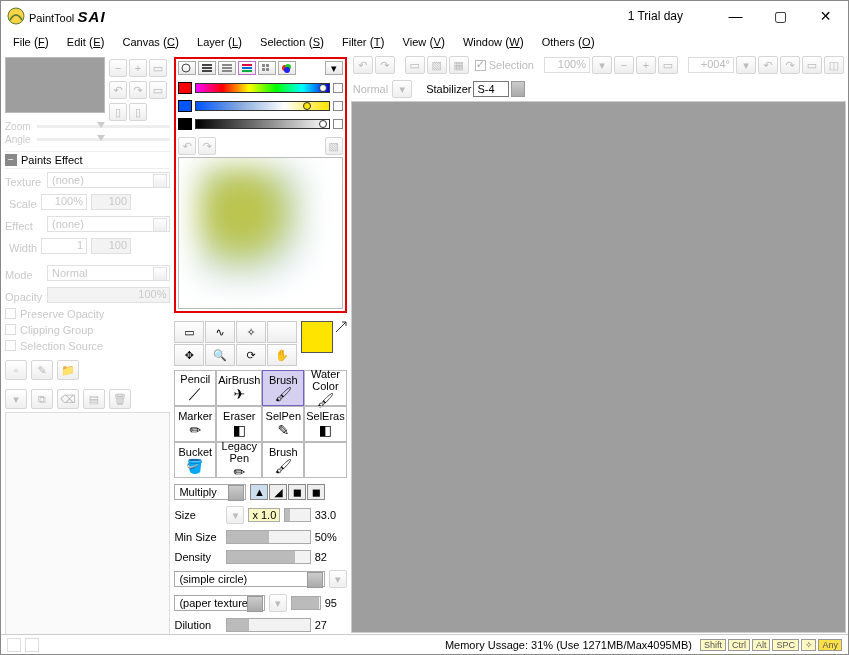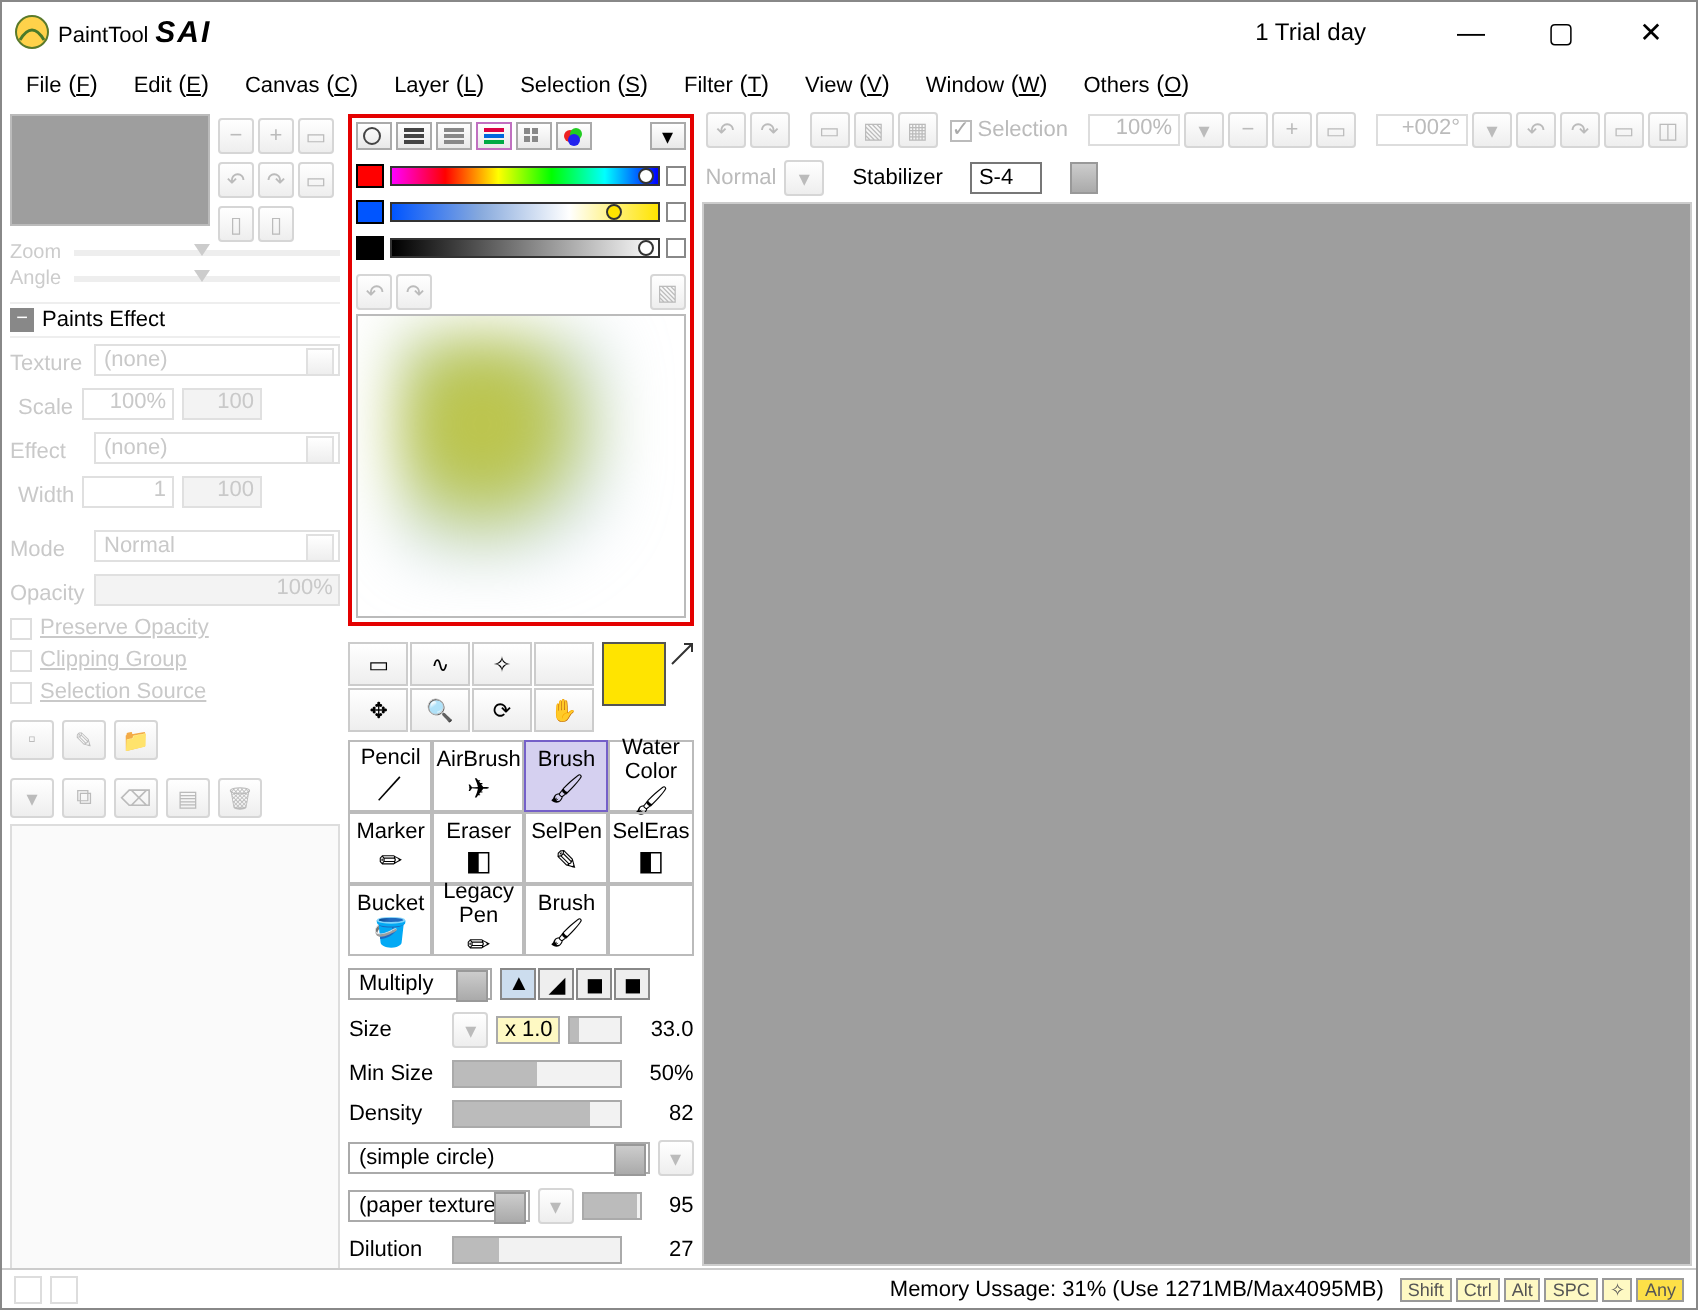--- a/index.html
+++ b/index.html
@@ -34,21 +34,21 @@
 
 .section-head { background: #fff; border-top: 1px solid #eee; border-bottom: 1px solid #eee; padding: 2px 0; display: flex; align-items: center; gap: 4px; font-size: 12px; margin-top: 4px; }
 .section-head .ico { width: 12px; height: 12px; background: #888; color: #fff; text-align: center; line-height: 12px; font-size: 10px; }
 .fieldrow { display: flex; align-items: flex-end; gap: 4px; margin: 3px 0; color: #c9c9c9; }
 .fieldrow .lab { width: 38px; }
 .fieldrow .lab2 { width: 32px; padding-left: 4px; }
 .dimselect { border: 1px solid #e0e0e0; height: 16px; flex: 1; display: flex; align-items: center; padding: 0 4px; color: #c9c9c9; position: relative; }
 .dimselect::after { content: ""; position: absolute; right: 2px; top: 1px; width: 12px; height: 12px; border: 1px solid #e0e0e0; background: linear-gradient(#fff,#eee); }
 .dimnum { border: 1px solid #e0e0e0; width: 46px; height: 16px; text-align: right; padding-right: 3px; color: #c9c9c9; }
 .dimslider { border: 1px solid #e0e0e0; width: 40px; height: 16px; background: #f3f3f3; text-align: right; padding-right: 3px; color: #c9c9c9; }
-.chkrow { display:flex; align-items:flex-end; gap:4px; color:#c9c9c9; margin:2px 0;text-decoration:underline; }
+.chkrow { display:flex; align-items:flex-start; gap:4px; color:#c9c9c9; margin:2px 0; }
 .chkrow .chk { width:11px; height:11px; border:1px solid #ddd; }
 
 .layerbtns { display:flex; gap:4px; margin:6px 0 3px 0; }
 .layerbtns .sqbtn { width:22px; height:20px; }
 .layerlist { flex:1; border:1px solid #ddd; background:#fafafa; min-height:160px; }
 
 
 .midcol { width: 180px; padding: 4px 2px 0 2px; display:flex; flex-direction:column; }
 .redbox { border: 2px solid #e40000; padding: 2px; height: 296px; display:flex; flex-direction:column; }
 .pickerbar { display:flex; align-items:center; gap:2px; margin-bottom:4px; }
@@ -74,35 +74,35 @@
 .brushcell.sel { background:#d5d0f0; border-color:#7560c8; }
 .brushcell .ico { font-size:14px; }
 
 .paramrow { display:flex; align-items:center; gap:4px; margin:3px 0; }
 .paramrow .lab { width:48px; }
 .paramrow .drop { border:1px solid #aaa; height:16px; padding:0 4px; display:flex; align-items:center; flex:0 0 72px; position:relative; }
 .paramrow .drop::after { content:""; position:absolute; right:1px; top:0; width:14px; height:14px; border:1px solid #999; background:linear-gradient(#ccc,#aaa); }
 .paramrow .shapes { display:flex; gap:1px; }
 .paramrow .shapes .sh { width:18px; height:16px; border:1px solid #888; background:#eee; display:flex; align-items:center; justify-content:center; }
 .paramrow .sliderbox { flex:1; height:14px; border:1px solid #aaa; background:linear-gradient(90deg,#bbb 0%,#bbb var(--f,50%), #f2f2f2 var(--f,50%), #f2f2f2 100%); }
-.paramrow .num { width:32px; text-align:right; }
+.paramrow .num { width:32px; text-align:left; }
 .paramrow .fulldrop { flex:1; border:1px solid #aaa; height:16px; padding:0 4px; position:relative; display:flex; align-items:center; }
 .paramrow .fulldrop::after { content:""; position:absolute; right:1px; top:0; width:14px; height:14px; border:1px solid #999; background:linear-gradient(#ccc,#aaa); }
 
 
 .rightarea { flex:1; display:flex; flex-direction:column; }
 .toprow { height:24px; display:flex; align-items:center; gap:2px; padding:2px 4px; }
 .topbtn { width:20px; height:18px; border:1px solid #d6d6d6; background:linear-gradient(#fff,#eee); border-radius:2px; color:#bbb; display:flex; align-items:center; justify-content:center; font-size:11px; }
 .topsel { flex:0 0 auto; display:flex; align-items:center; gap:3px; color:#bbb; margin-left:4px; }
 .topsel .chk { width:11px; height:11px; border:1px solid #bbb; position:relative; }
 .topsel .chk::after { content:"✓"; position:absolute; top:-3px; left:0; font-size:11px; color:#aaa; }
 .topfield { width:46px; height:16px; border:1px solid #ddd; text-align:right; padding-right:3px; color:#bbb; }
 .secondrow { height:24px; display:flex; align-items:center; gap:4px; padding:0 4px; }
 .secondrow .lbl { color:#bbb; }
-.stab { display:flex; align-items:center; gap:14px; }
+.stab { display:flex; align-items:center; gap:2px; }
 .stab .lab { font-size:11px; }
 .stab .val { border:1px solid #777; height:16px; width:36px; padding:0 3px; display:flex; align-items:center; }
 .stab .dd { width:14px; height:16px; border:1px solid #999; background:linear-gradient(#ccc,#aaa); }
 .canvas { flex:1; background:#9e9e9e; border:1px solid #ccc; margin:0 2px 2px 2px; }
 
 
 .statusbar { position:absolute; bottom:0; left:0; right:0; height:20px; border-top:1px solid #ccc; display:flex; align-items:center; justify-content:space-between; padding:0 6px; background:#fff; }
 .statusbar .left { display:flex; gap:4px; }
 .statusbar .left .sb { width:14px; height:14px; border:1px solid #ddd; }
 .statusbar .keys { display:flex; gap:2px; }
@@ -431,21 +431,21 @@
           <div class="chk"></div>
           <span>Selection</span>
         </div>
       <div style="width:6px"></div>
       <div class="topfield">100%</div>
       <div class="topbtn">▾</div>
       <div class="topbtn">−</div>
       <div class="topbtn">+</div>
       <div class="topbtn">▭</div>
       <div style="width:6px"></div>
-      <div class="topfield">+002°</div>
+      <div class="topfield">+004°</div>
       <div class="topbtn">▾</div>
       <div class="topbtn">↶</div>
       <div class="topbtn">↷</div>
       <div class="topbtn">▭</div>
       <div class="topbtn">◫</div>
     </div>
     <div class="secondrow">
       <span class="lbl">Normal</span>
       <div class="topbtn">▾</div>
       <div style="width:6px"></div>

